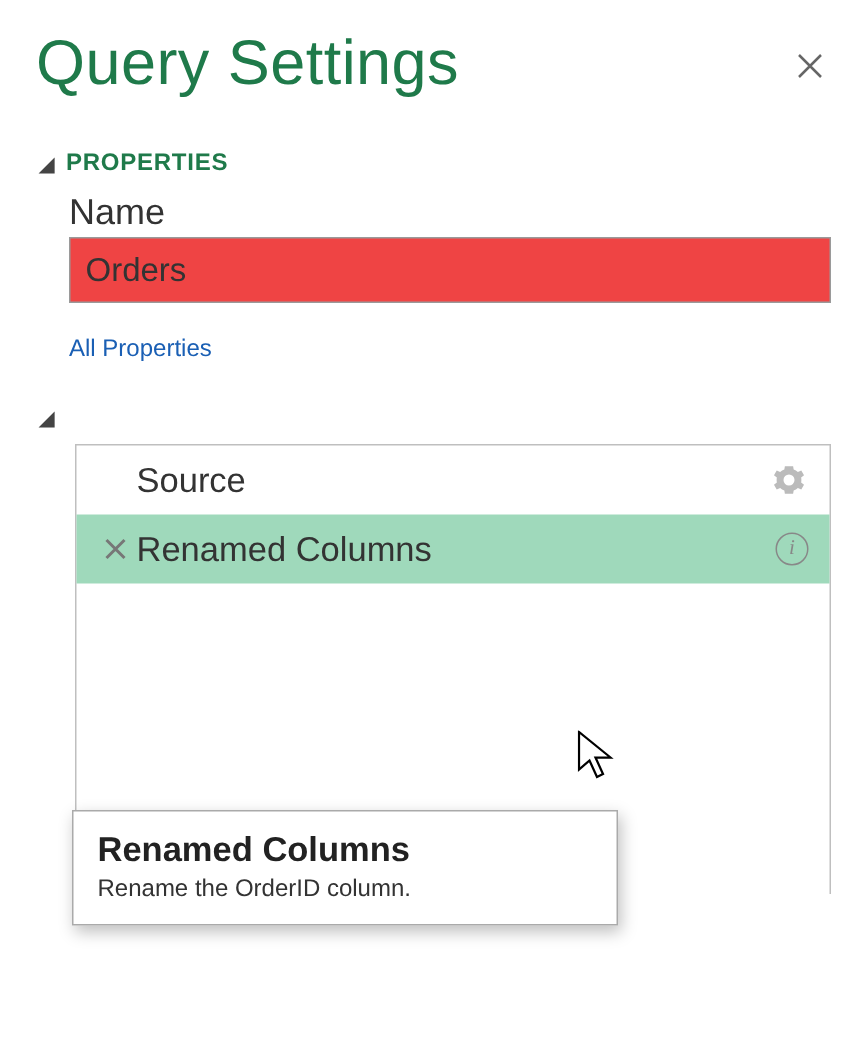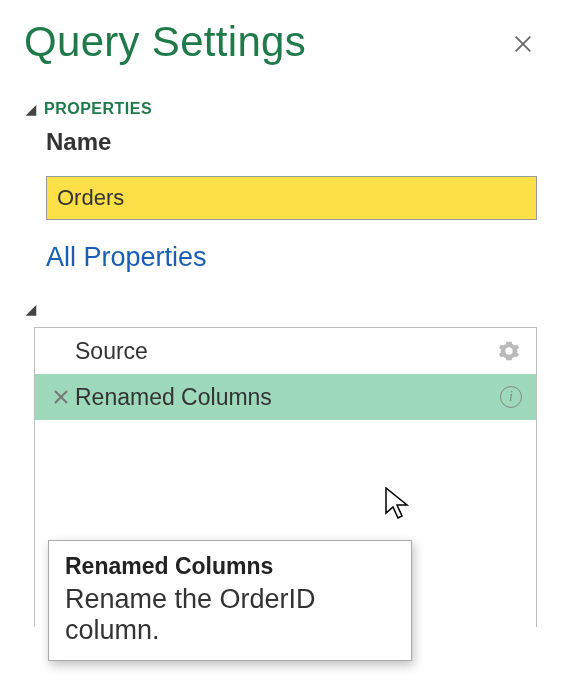--- a/index.html
+++ b/index.html
@@ -5,21 +5,21 @@
   * { box-sizing: border-box; }
   html, body {
     margin: 0; padding: 0;
     width: 577px; height: 696px;
     font-family: "Segoe UI Light", "Segoe UI", Arial, sans-serif;
     background: #ffffff;
     color: #333;
     overflow: hidden;
   }
   .pane {
-    padding: 18px 40px 24px 24px;
+    padding: 18px 23px 24px 24px;
     position: relative;
     height: 100%;
   }
   .header-row {
     display: flex;
     align-items: center;
     justify-content: space-between;
     margin-bottom: 34px;
   }
   .title {
@@ -52,45 +52,45 @@
   .section-title {
     font-size: 16px;
     font-weight: 700;
     color: #1f7a4a;
     letter-spacing: 0.5px;
   }
   .field-label {
     font-size: 24px;
     color: #333;
     margin-left: 22px;
-    margin-bottom: 20px;
-    font-weight: 700;
+    margin-bottom: 2px;
+    font-weight: 400;
   }
   .text-input {
     margin-left: 22px;
     width: calc(100% - 22px);
     height: 44px;
     border: 1px solid #9a9a9a;
     padding: 4px 10px;
     font-size: 22px;
     font-family: inherit;
     color: #333;
-    background: #fde047;
+    background: #ef4444;
   }
   .link {
     display: block;
     margin-left: 22px;
     margin-top: 22px;
-    font-size: 27px;
+    font-size: 16px;
     color: #1a5fb4;
     cursor: pointer;
   }
 
   .steps-list {
-    margin-left: 10px;
+    margin-left: 26px;
     border: 1px solid #bfbfbf;
     border-bottom: none;
     position: relative;
     height: 300px;
   }
   .step-row {
     display: flex;
     align-items: center;
     height: 46px;
     padding: 0 14px 0 12px;
@@ -138,21 +138,21 @@
     box-shadow: 2px 4px 10px rgba(0,0,0,0.25);
     padding: 12px 16px 14px 16px;
   }
   .tooltip-title {
     font-size: 23px;
     font-weight: 700;
     color: #222;
     margin-bottom: 4px;
   }
   .tooltip-body {
-    font-size: 27px;
+    font-size: 16px;
     color: #333;
   }
 
   .cursor {
     position: absolute;
     left: 385px;
     top: 487px;
     width: 26px; height: 34px;
     pointer-events: none;
   }

